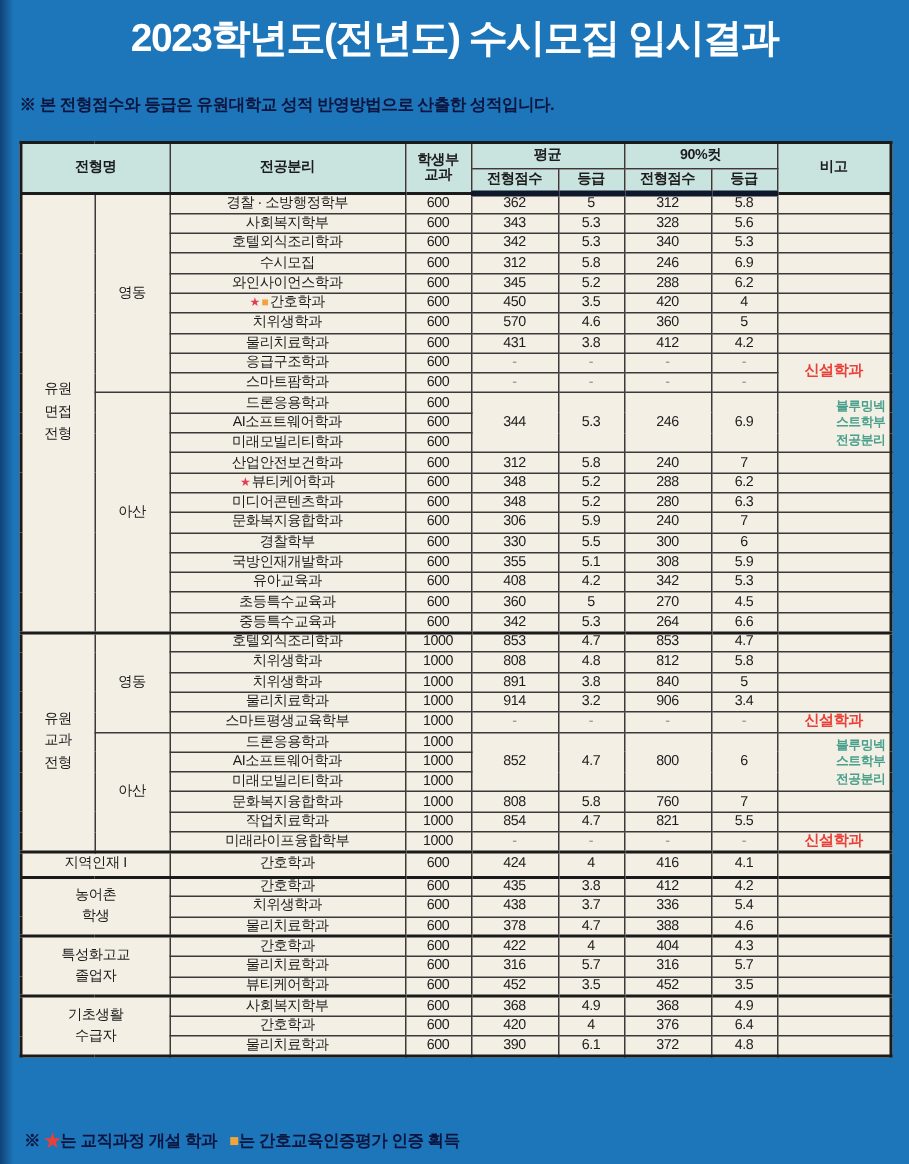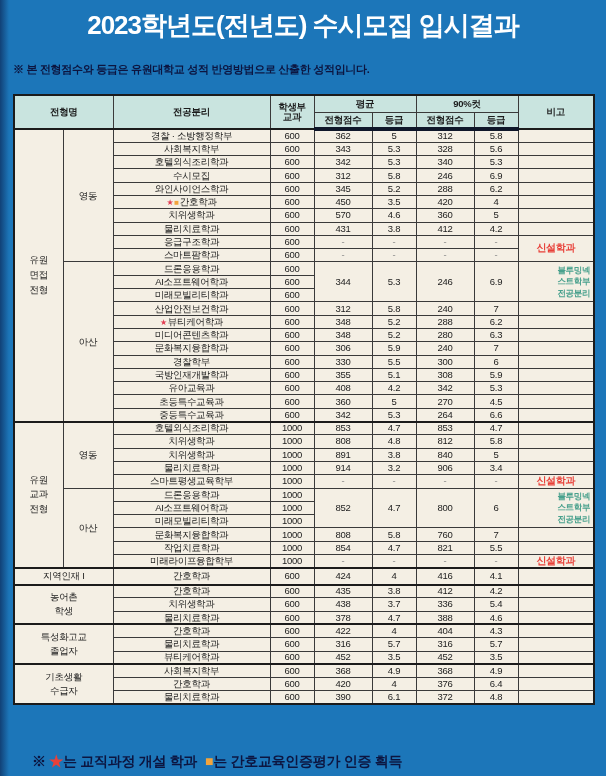--- a/index.html
+++ b/index.html
@@ -43,22 +43,22 @@
   thead tr:last-child th{ border-bottom:4px solid #0f172a; }
   tbody td{ font-size:9.5px; height:13.3px; line-height:1.05; letter-spacing:-0.3px; }
   tr.sec-top > td{ border-top:2px solid #1b1b1b; }
   .section-name-cell{ line-height:1.55; }
   .dash{ color:#8a8a8a; }
   .note-new{ color:#e8413a; font-size:10px; font-weight:700; }
   .note-split{ color:#49a18d; font-size:8.5px; font-weight:700; line-height:1.35; white-space:normal;padding-left:36px; }
   .mark-star{ color:#e23d52; font-size:8px; margin-right:1px; }
   .mark-square{ color:#f2a43c; font-size:8px; margin-right:1px; }
   .footnote{
-    position:absolute; left:32px; top:753px;
-    color:#0c1540; font-size:14px; font-weight:700; letter-spacing:-0.3px;
+    position:absolute; left:16px; top:753px;
+    color:#0c1540; font-size:11px; font-weight:700; letter-spacing:-0.3px;
   }
   .footnote .fstar{ color:#e8413a; }
   .footnote .fsq{ color:#f2a43c; margin-left:8px; }
 </style>
 </head>
 <body>
 
 <h1 class="page-title">2023학년도(전년도) 수시모집 입시결과</h1>
 
 <div class="score-note">※ 본 전형점수와 등급은 유원대학교 성적 반영방법으로 산출한 성적입니다.</div>

